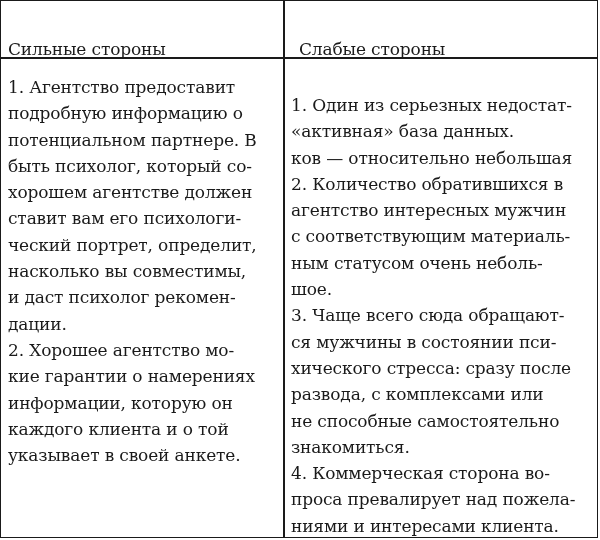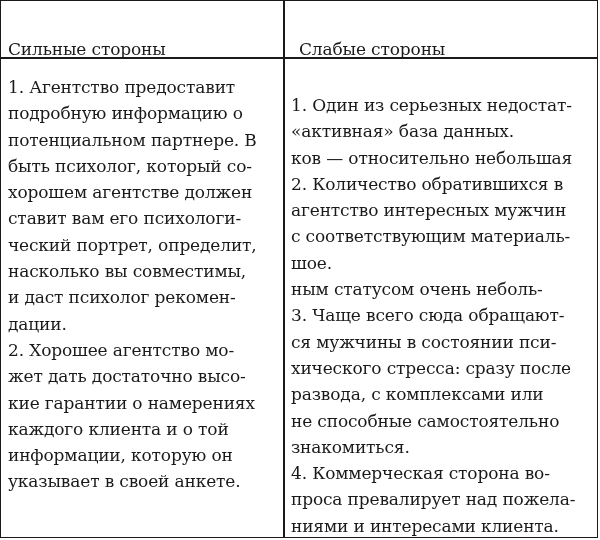--- a/index.html
+++ b/index.html
@@ -76,36 +76,35 @@
     <span class="line">подробную информацию о</span>
     <span class="line">потенциальном партнере. В</span>
     <span class="line">быть психолог, который со-</span>
     <span class="line">хорошем агентстве должен</span>
     <span class="line">ставит вам его психологи-</span>
     <span class="line">ческий портрет, определит,</span>
     <span class="line">насколько вы совместимы,</span>
     <span class="line">и даст психолог рекомен-</span>
     <span class="line">дации.</span>
     <span class="line">2. Хорошее агентство мо-</span>
-    <span class="line">жет дать достаточно высо-</span>
     <span class="line">кие гарантии о намерениях</span>
+    <span class="line">информации, которую он</span>
     <span class="line">каждого клиента и о той</span>
-    <span class="line">информации, которую он</span>
     <span class="line">указывает в своей анкете.</span>
   </div>
 
   <div class="cell body-right">
     <span class="line">1. Один из серьезных недостат-</span>
     <span class="line">«активная» база данных.</span>
     <span class="line">ков — относительно небольшая</span>
     <span class="line">2. Количество обратившихся в</span>
     <span class="line">агентство интересных мужчин</span>
     <span class="line">с соответствующим материаль-</span>
+    <span class="line">ным статусом очень неболь-</span>
     <span class="line">шое.</span>
-    <span class="line">ным статусом очень неболь-</span>
     <span class="line">3. Чаще всего сюда обращают-</span>
     <span class="line">ся мужчины в состоянии пси-</span>
     <span class="line">хического стресса: сразу после</span>
     <span class="line">развода, с комплексами или</span>
     <span class="line">не способные самостоятельно</span>
     <span class="line">знакомиться.</span>
     <span class="line">4. Коммерческая сторона во-</span>
     <span class="line">проса превалирует над пожела-</span>
     <span class="line">ниями и интересами клиента.</span>
   </div>

